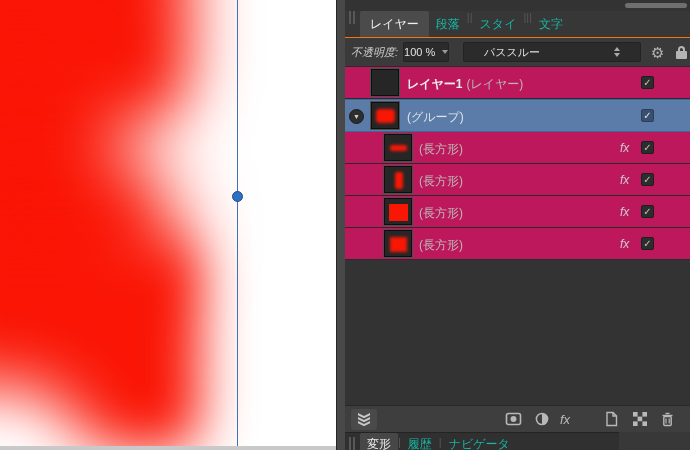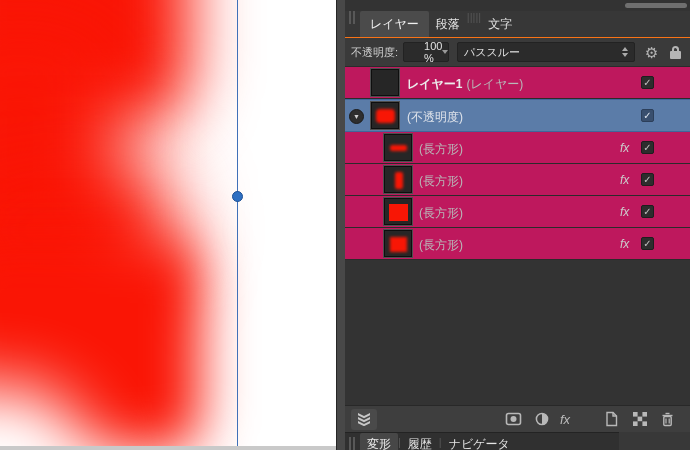--- a/index.html
+++ b/index.html
@@ -27,35 +27,35 @@
   
   #panel { position:absolute; left:345px; top:0; width:345px; height:450px; background:#383838; }
   #panel-topstrip { position:absolute; left:0; top:0; width:345px; height:11px; background:#333333; }
   #panel-scrollthumb { position:absolute; left:280px; top:3px; width:62px; height:5px; border-radius:3px; background:#6f6f6f; }
 
   
   #tabbar { position:absolute; left:0; top:11px; width:352px; height:27px; background:#373737;
             border-bottom:1px solid #f97316; display:flex; font-size:12px; }
   .grip { display:flex; gap:2px; margin:0 5px 0 4px; }
   .grip i { display:block; width:2px; height:13px; background:#585858; }
-  .tab { color:#e5e5e5; padding:5px 7px; white-space:nowrap; }
+  .tab { color:#14b8a6; padding:5px 7px; white-space:nowrap; }
   .tab.active { background:#4b4b4b; color:#f0f0f0; border-radius:2px 2px 0 0; padding:5px 10px; }
   .tabsep { color:#575757; font-size:11px; }
   #panel-menu { margin-left:auto; margin-right:8px; position:relative; width:15px; height:12px; }
 
   
   #opacity-row { position:absolute; left:0; top:38px; width:345px; height:29px; background:#3a3a3a;
                  border-bottom:1px solid #2b2b2b; display:flex; align-items:center; font-size:11px; }
-  #opacity-label { color:#cccccc; margin-left:6px; }
+  #opacity-label { color:#cccccc; margin-left:6px;font-style:italic; }
   .dd { background:#2b2b2b; border:1px solid #222222; border-radius:2px; height:20px; display:flex;
         align-items:center; color:#e2e2e2; }
-  #opacity-value { width:46px; margin-left:5px; padding:0 20px; justify-content:space-between; }
+  #opacity-value { width:46px; margin-left:5px; padding:0 0; justify-content:space-between; }
   .caret-down { width:0; height:0; border-left:3.5px solid transparent; border-right:3.5px solid transparent;
                 border-top:4px solid #999999; }
-  #blend-select { width:178px; margin-left:8px; padding:0 6px; justify-content:space-between; }
+  #blend-select { width:178px; margin-left:14px; padding:0 20px; justify-content:space-between; }
   .stepper { display:flex; flex-direction:column; gap:2px; }
   .stepper .up { width:0;height:0;border-left:3.5px solid transparent;border-right:3.5px solid transparent;border-bottom:4px solid #aaaaaa; }
   .stepper .down { width:0;height:0;border-left:3.5px solid transparent;border-right:3.5px solid transparent;border-top:4px solid #aaaaaa; }
   #gear-icon { color:#b5b5b5; font-size:15px; margin-left:10px; line-height:1; }
   #lock-icon { position:relative; width:11px; height:13px; margin-left:11px; }
   #lock-icon .shackle { position:absolute; left:2px; top:0; width:7px; height:7px; border:2px solid #b5b5b5;
                         border-bottom:none; border-radius:4px 4px 0 0; }
   #lock-icon .body { position:absolute; left:0; top:5px; width:11px; height:8px; background:#b5b5b5; border-radius:1px; }
 
   
@@ -128,20 +128,21 @@
 
     <div id="tabbar">
       <span class="grip">
           <i></i>
           <i></i>
         </span>
       <span class="tab active">レイヤー</span>
       <span class="tab">段落</span>
       <span class="tabsep">|</span>
       <span class="tabsep">|</span>
+      <span class="tab">スタイ</span>
       <span class="tabsep">|</span>
       <span class="tabsep">|</span>
       <span class="tabsep">|</span>
       <span class="tab">文字</span>
       <span id="panel-menu"></span>
     </div>
 
     <div id="opacity-row">
       <span id="opacity-label">不透明度:</span>
       <span class="dd" id="opacity-value">
@@ -170,21 +171,21 @@
           <span class="layer-name">レイヤー1</span><span>(レイヤー)</span>
         </span>
         <span class="checkbox">✓</span>
       </div>
 
       <div class="layer-row selected">
         <span class="expander">▼</span>
         <span class="thumb t-root">
             <span class="shape sh-blob"></span>
           </span>
-        <span class="layer-label lbl-root">(不透明度)</span>
+        <span class="layer-label lbl-root">(グループ)</span>
         <span class="checkbox">✓</span>
       </div>
 
       <div class="layer-row">
         <span class="thumb t-child">
             <span class="shape sh-hbar"></span>
           </span>
         <span class="layer-label lbl-child">(長方形)</span>
         <span class="fx-badge">fx</span>
         <span class="checkbox">✓</span>

